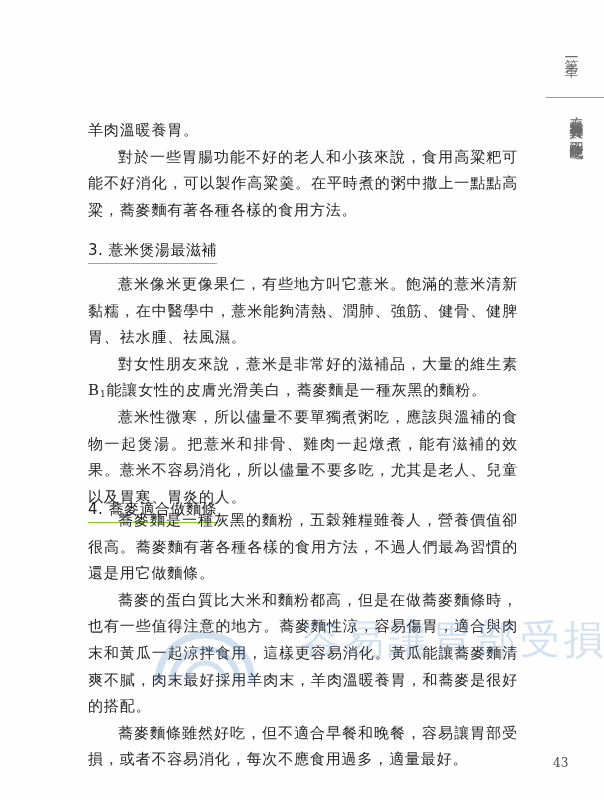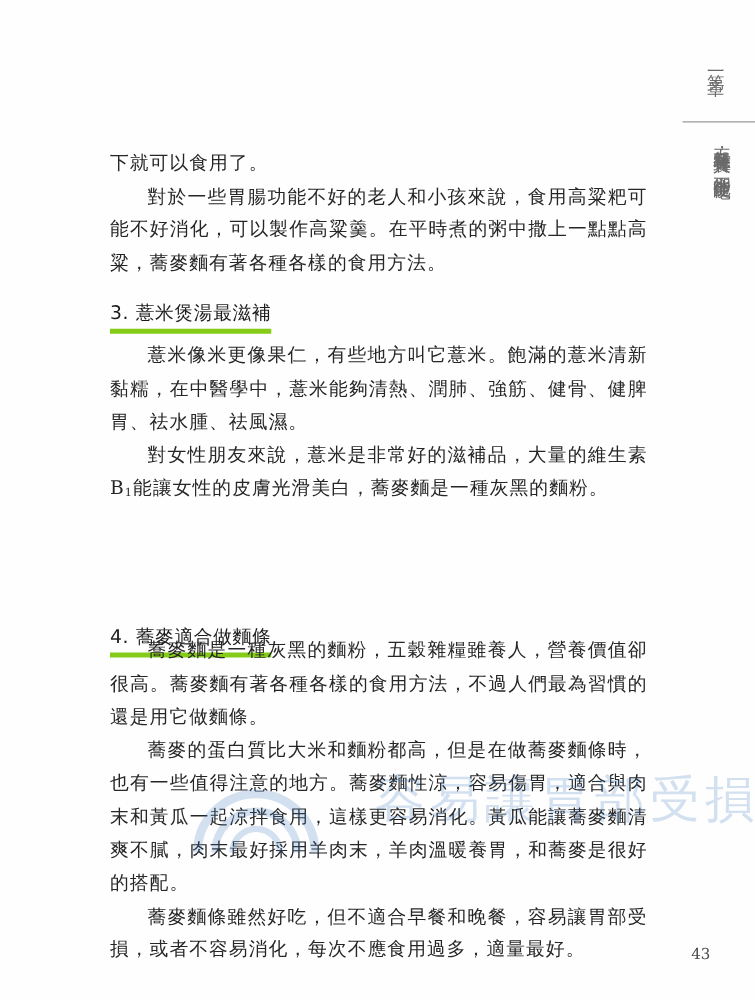--- a/index.html
+++ b/index.html
@@ -79,21 +79,21 @@
     .para.indent { text-indent: 2em; }
 
     .section-heading {
       position: absolute;
       left: 88px;
       font-family: "DejaVu Sans", "Liberation Sans", sans-serif;
       font-size: 15px;
       line-height: 20px;
       color: #1c1c1c;
       padding-bottom: 3px;
-      border-bottom: 4px solid #84cc16;
+      border-bottom: 1px solid #84cc16;
       letter-spacing: 0.5px;
       text-align: center;
     }
 
     sub.vit {
       font-size: 9px;
       vertical-align: -2px;
       line-height: 0;
     }
 
@@ -139,28 +139,29 @@
 
 <div class="page">
 
   <div class="chapter-rail">
     <span class="chapter-num">第一章</span>
   </div>
   <div class="chapter-rule"></div>
   <div class="chapter-title">五穀雜糧雖養人，卻不能隨便吃</div>
 
   <div class="text-block" style="top:117px;">
-    <p class="para">下就可以食用了。</p>
+    <p class="para">羊肉溫暖養胃。</p>
     <p class="para indent">對於一些胃腸功能不好的老人和小孩來說，食用高粱粑可能不好消化，可以製作高粱羹。在平時煮的粥中撒上一點點高粱，蕎麥麵有著各種各樣的食用方法。</p>
   </div>
 
   <div class="section-heading" style="top:240px;">3. 薏米煲湯最滋補</div>
   <div class="text-block" style="top:271px;">
     <p class="para indent">薏米像米更像果仁，有些地方叫它薏米。飽滿的薏米清新黏糯，在中醫學中，薏米能夠清熱、潤肺、強筋、健骨、健脾胃、祛水腫、祛風濕。</p>
     <p class="para indent"><span>對女性朋友來說，薏米是非常好的滋補品，大量的維生素B</span><sub class="vit">1</sub><span>能讓女性的皮膚光滑美白，蕎麥麵是一種灰黑的麵粉。</span></p>
+    <p class="para indent">薏米性微寒，所以儘量不要單獨煮粥吃，應該與溫補的食物一起煲湯。把薏米和排骨、雞肉一起燉煮，能有滋補的效果。薏米不容易消化，所以儘量不要多吃，尤其是老人、兒童以及胃寒、胃炎的人。</p>
   </div>
 
   <div class="section-heading" style="top:499px;">4. 蕎麥適合做麵條</div>
   <div class="text-block" style="top:507px;">
     <p class="para indent">蕎麥麵是一種灰黑的麵粉，五穀雜糧雖養人，營養價值卻很高。蕎麥麵有著各種各樣的食用方法，不過人們最為習慣的還是用它做麵條。</p>
     <p class="para indent">蕎麥的蛋白質比大米和麵粉都高，但是在做蕎麥麵條時，也有一些值得注意的地方。蕎麥麵性涼，容易傷胃，適合與肉末和黃瓜一起涼拌食用，這樣更容易消化。黃瓜能讓蕎麥麵清爽不膩，肉末最好採用羊肉末，羊肉溫暖養胃，和蕎麥是很好的搭配。</p>
     <p class="para indent">蕎麥麵條雖然好吃，但不適合早餐和晚餐，容易讓胃部受損，或者不容易消化，每次不應食用過多，適量最好。</p>
   </div>
 
   <div class="watermark">

